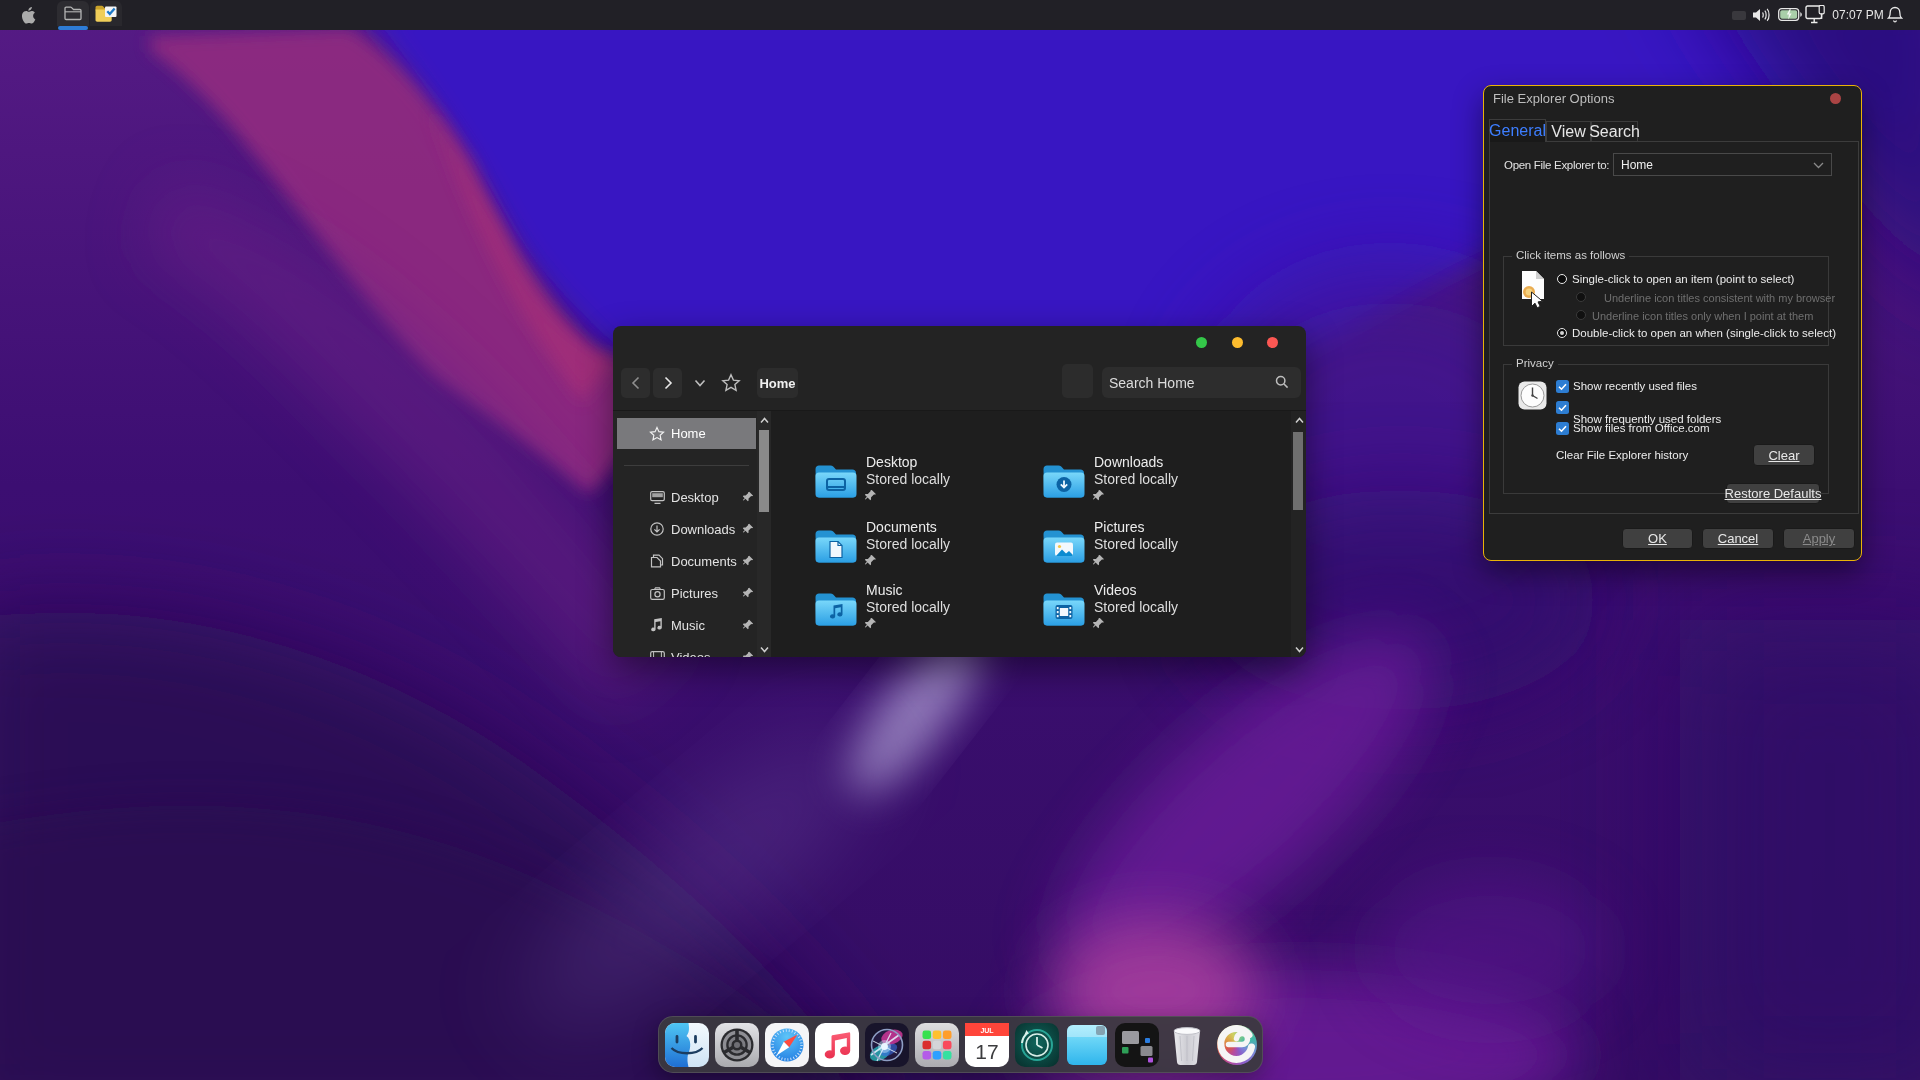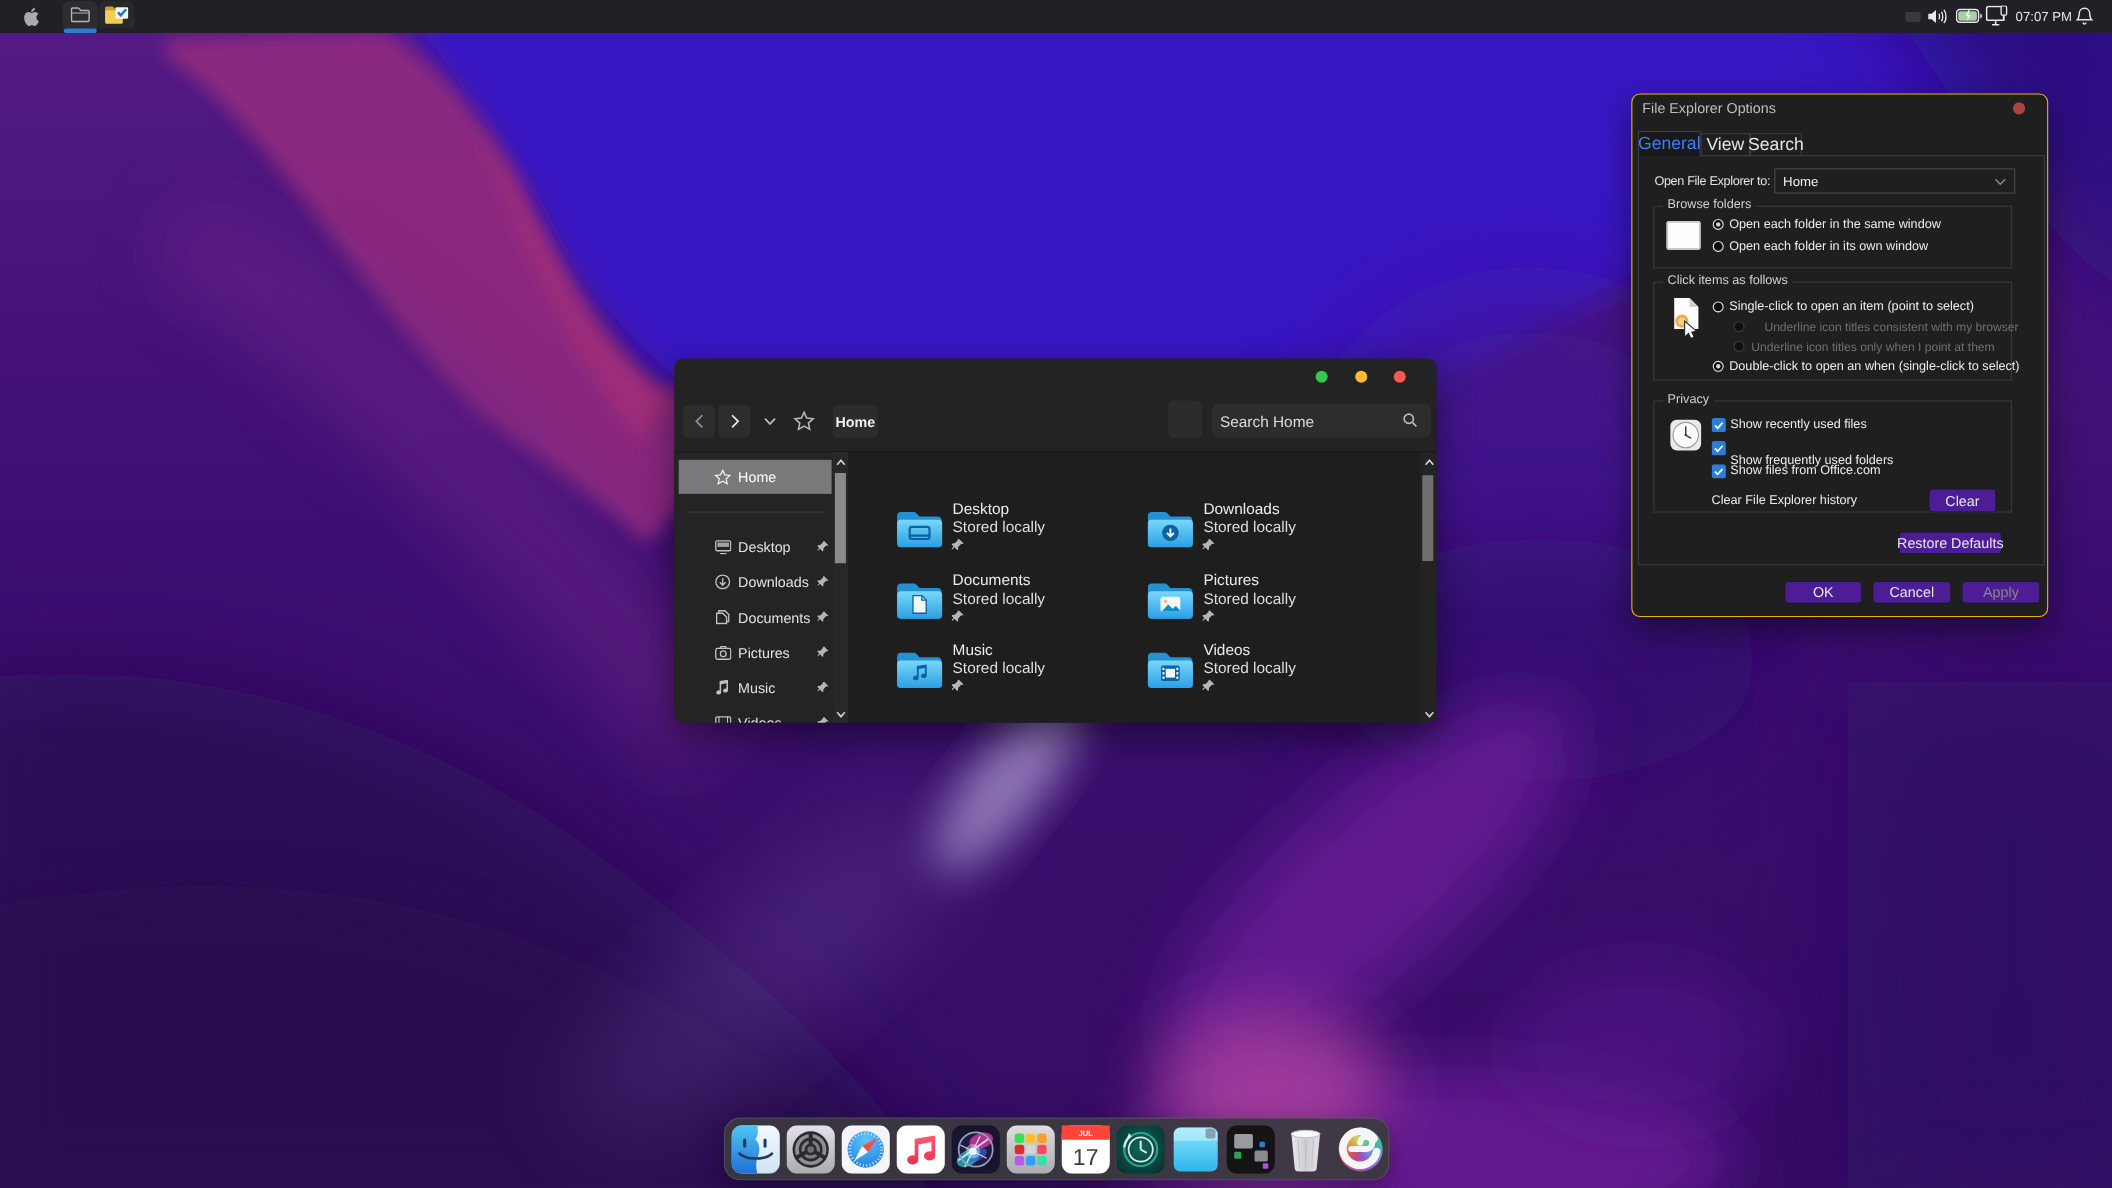--- a/index.html
+++ b/index.html
@@ -51,22 +51,22 @@
      font-size:16px; color:#e6e6e6; border:1px solid #3c3c3c; background:#1f1f1f; }
   #tabG { left:5px; width:57px; top:33px; height:23px; background:#191919; color:#3d7eff; border-bottom:none; z-index:3;}
   #tabV { left:62px; width:45px; }
   #tabS { left:107px; width:47px; }
   #pane { position:absolute; left:5px; top:55px; width:370px; height:373px; border:1px solid #3c3c3c; }
   .grp { position:absolute; left:19px; width:326px; border:1px solid #3a3a3a; }
   .grp .lab { position:absolute; left:8px; top:-8px; background:#1f1f1f; padding:0 4px; color:#d0d0d0; }
   .radio { box-sizing:content-box; width:8px; height:8px; border-radius:50%; border:1.7px solid #e9e9e9; background:#0b0b0b; }
   .radio.sel::after { content:''; display:block; width:4.6px; height:4.6px; margin:1.7px; border-radius:50%; background:#d4d4d4; }
   .radio.dis { border-color:#3a3a3a; background:#101010; }
-  .btn { position:absolute; background:#4c1d95; border:1px solid #1a1a1a; border-radius:4px; color:#e8e8e8;
-     font-size:13px; display:flex; align-items:center; justify-content:center; }
+  .btn { position:absolute; background:#404040; border:1px solid #1a1a1a; border-radius:4px; color:#e8e8e8;
+     font-size:13px; display:flex; align-items:center; justify-content:center;text-decoration:underline; }
 
   
   #dock { position:absolute; left:658px; top:1016px; width:605px; height:57px;
      background:rgba(58,57,62,.93); border:1px solid rgba(120,120,125,.35); border-radius:15px; box-shadow:0 8px 24px rgba(0,0,0,.35); }
   .dicon { position:absolute; top:6px; width:44px; height:44px; }
 </style>
 </head>
 <body>
 <svg id="wall" width="1920" height="1080" viewBox="0 0 1920 1080">
   <defs>
@@ -412,28 +412,20 @@
   <div class="tab" id="tabS">Search</div>
   <div id="pane"></div>
 
   <div style="position:absolute;left:20px;top:73px;font-size:11.5px;letter-spacing:-0.3px;color:#e2e2e2">Open File Explorer to:</div>
   <div style="position:absolute;left:129px;top:67px;width:219px;height:23px;border:1px solid #494949;background:#1f1f1f;color:#efefef;display:flex;align-items:center;padding-left:7px;font-size:12px">Home
     <svg style="position:absolute;right:7px;top:8px" width="11" height="7" viewBox="0 0 11 7">
         <path fill="none" stroke="#8a8a8a" stroke-width="1.3" d="M1,1 L5.5,5.5 L10,1"></path>
       </svg>
   </div>
 
-  <div class="grp" style="top:101px;height:57px">
-    <div class="lab">Browse folders</div>
-    <div style="position:absolute;left:11px;top:13px;width:31px;height:26px;background:#fdfdfd;border-radius:2px;box-shadow:inset 0 0 0 1.5px #c9c9c9"></div>
-    <div class="radio sel" style="position:absolute;left:53px;top:11px"></div>
-    <div style="position:absolute;left:68px;top:10px;color:#ececec">Open each folder in the same window</div>
-    <div class="radio" style="position:absolute;left:53px;top:31px"></div>
-    <div style="position:absolute;left:68px;top:30px;color:#ececec">Open each folder in its own window</div>
-  </div>
 
   <div class="grp" style="top:170px;height:90px">
     <div class="lab">Click items as follows</div>
     <g>
     <svg style="position:absolute;left:14px;top:13px" width="30" height="38" viewBox="0 0 30 38">
       <path d="M4,1 h14 l8,8 v20 h-22 Z" fill="#fdfdfd"></path>
       <path d="M18,1 l8,8 h-8 Z" fill="#cfcfcf"></path>
       <circle cx="11" cy="22" r="6" fill="#e8a33d" opacity="0.9"></circle>
       <circle cx="11" cy="22" r="3.4" fill="#f6d27e"></circle>
       <path d="M13.5,22 L13.5,36.5 L17,33.2 L19.2,37.8 L22.2,36.4 L20,31.9 L24.5,31.2 Z" fill="#ffffff" stroke="#222" stroke-width="1"></path>
@@ -442,21 +434,21 @@
     <div class="radio" style="position:absolute;left:53px;top:17px"></div>
     <div style="position:absolute;left:68px;top:16px;color:#ececec">Single-click to open an item (point to select)</div>
     <div class="radio dis" style="position:absolute;left:72px;top:35px"></div>
     <div style="position:absolute;left:100px;top:34.5px;color:#6f6f6f;font-size:11px">Underline icon titles consistent with my browser</div>
     <div class="radio dis" style="position:absolute;left:72px;top:53px"></div>
     <div style="position:absolute;left:88px;top:52.5px;color:#6f6f6f;font-size:11px">Underline icon titles only when I point at them</div>
     <div class="radio sel" style="position:absolute;left:53px;top:71px"></div>
     <div style="position:absolute;left:68px;top:70px;color:#ececec">Double-click to open an when (single-click to select)</div>
   </div>
 
-  <div class="grp" style="top:278px;height:102px">
+  <div class="grp" style="top:278px;height:130px">
     <div class="lab">Privacy</div>
     <svg style="position:absolute;left:14px;top:16px" width="29" height="29" viewBox="0 0 29 29">
       <rect x="0.5" y="0.5" width="28" height="28" rx="6" fill="#e9e9e9"></rect>
       <circle cx="14.5" cy="14.5" r="11.5" fill="#fdfdfd" stroke="#9a9a9a" stroke-width="1"></circle>
       <path stroke="#444" stroke-width="1.4" d="M14.5,14.5 L14.5,6.5 M14.5,14.5 L19.5,17.5"></path>
       <circle cx="14.5" cy="14.5" r="1.2" fill="#444"></circle>
     </svg>
     <div class="chkrow" style="position:absolute;left:52px;top:15px">
       <svg width="13" height="13" viewBox="0 0 13 13">
           <rect width="13" height="13" rx="2.5" fill="#2d7dd2"></rect>

